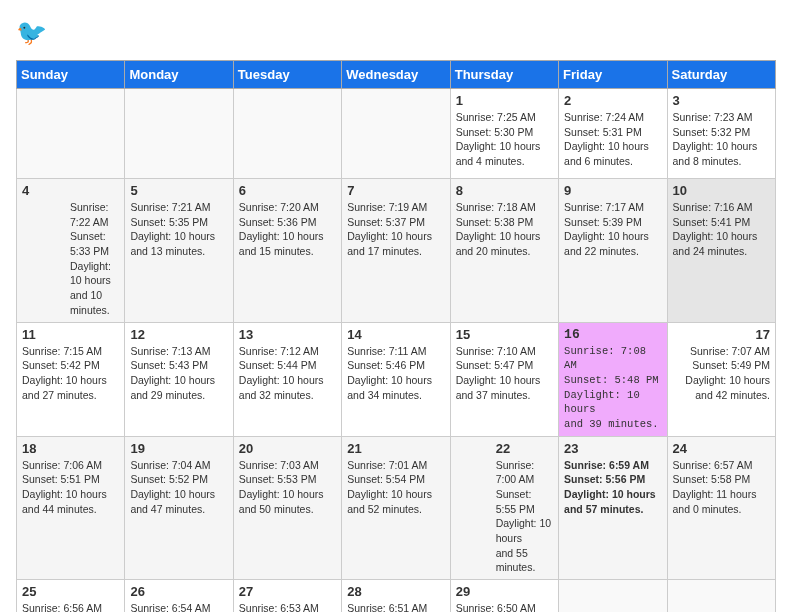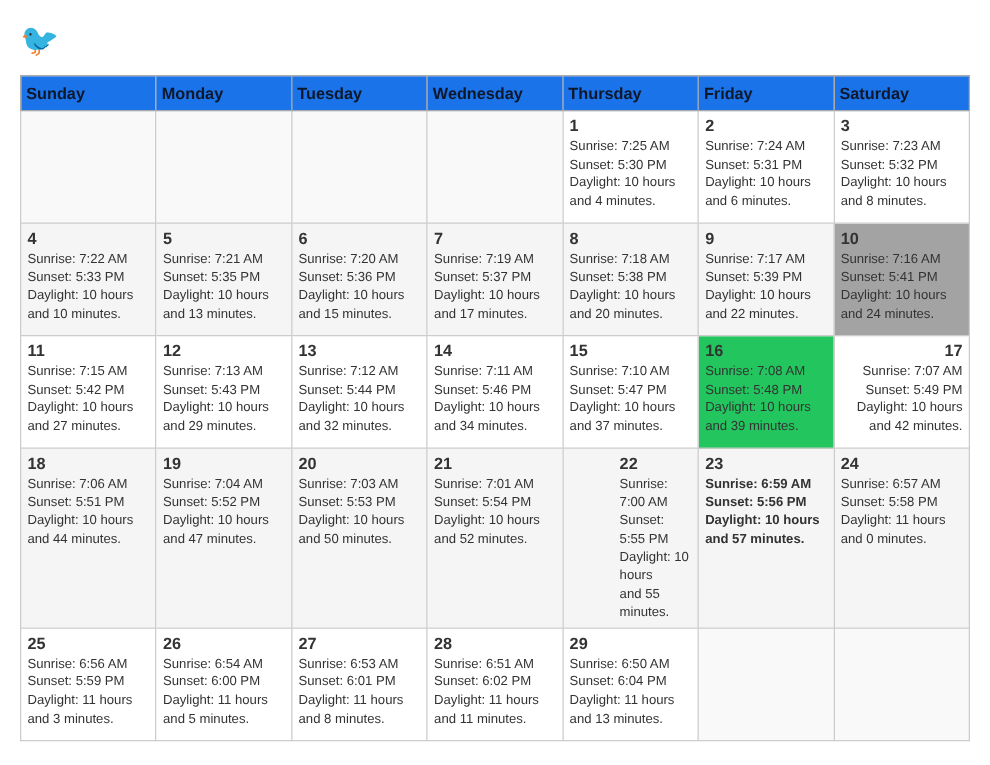--- a/index.html
+++ b/index.html
@@ -46,21 +46,21 @@
       font-size: 16px;
       color: #333;
     }
     table {
       width: 100%;
       border-collapse: collapse;
       table-layout: fixed;
     }
     th {
       background: #1a73e8;
-      color: #0f172a;
+      color: #ffffff;
       font-size: 13px;
       font-weight: bold;
       padding: 6px 4px;
       text-align: left;
       border: 1px solid #aaa;
     }
     td {
       vertical-align: top;
       border: 1px solid #ccc;
       padding: 4px 5px;
@@ -148,21 +148,21 @@
           <span class="day-num">3</span>
           <div class="day-info" style="white-space: pre-line;">Sunrise: 7:23 AM
 Sunset: 5:32 PM
 Daylight: 10 hours
 and 8 minutes.</div>
         </td>
       </tr>
       <tr>
         <td style="background-color: rgb(245, 245, 245);">
           <span class="day-num">4</span>
-          <div class="day-info" style="white-space: pre-line;">Sunrise: 7:22 AM
+          <div class="day-info" style="white-space: pre-line; margin-left: 48px;">Sunrise: 7:22 AM
 Sunset: 5:33 PM
 Daylight: 10 hours
 and 10 minutes.</div>
         </td>
         <td style="background-color: rgb(245, 245, 245);">
           <span class="day-num">5</span>
           <div class="day-info" style="white-space: pre-line;">Sunrise: 7:21 AM
 Sunset: 5:35 PM
 Daylight: 10 hours
 and 13 minutes.</div>
@@ -188,21 +188,21 @@
 Daylight: 10 hours
 and 20 minutes.</div>
         </td>
         <td style="background-color: rgb(245, 245, 245);">
           <span class="day-num">9</span>
           <div class="day-info" style="white-space: pre-line;">Sunrise: 7:17 AM
 Sunset: 5:39 PM
 Daylight: 10 hours
 and 22 minutes.</div>
         </td>
-        <td style="background-color: #a3a3a3;">
+        <td style="background-color: #e5e5e5;">
           <span class="day-num">10</span>
           <div class="day-info" style="white-space: pre-line;">Sunrise: 7:16 AM
 Sunset: 5:41 PM
 Daylight: 10 hours
 and 24 minutes.</div>
         </td>
       </tr>
       <tr>
         <td style="background-color: rgb(255, 255, 255);">
           <span class="day-num">11</span>
@@ -232,21 +232,21 @@
 Daylight: 10 hours
 and 34 minutes.</div>
         </td>
         <td style="background-color: rgb(255, 255, 255);">
           <span class="day-num">15</span>
           <div class="day-info" style="white-space: pre-line;">Sunrise: 7:10 AM
 Sunset: 5:47 PM
 Daylight: 10 hours
 and 37 minutes.</div>
         </td>
-        <td style="background-color: #22c55e;">
+        <td style="background-color: #f0abfc; font-family: Liberation Mono, monospace;">
           <span class="day-num">16</span>
           <div class="day-info" style="white-space: pre-line;">Sunrise: 7:08 AM
 Sunset: 5:48 PM
 Daylight: 10 hours
 and 39 minutes.</div>
         </td>
         <td style="background-color: rgb(255, 255, 255); text-align: right;">
           <span class="day-num">17</span>
           <div class="day-info" style="white-space: pre-line;">Sunrise: 7:07 AM
 Sunset: 5:49 PM

